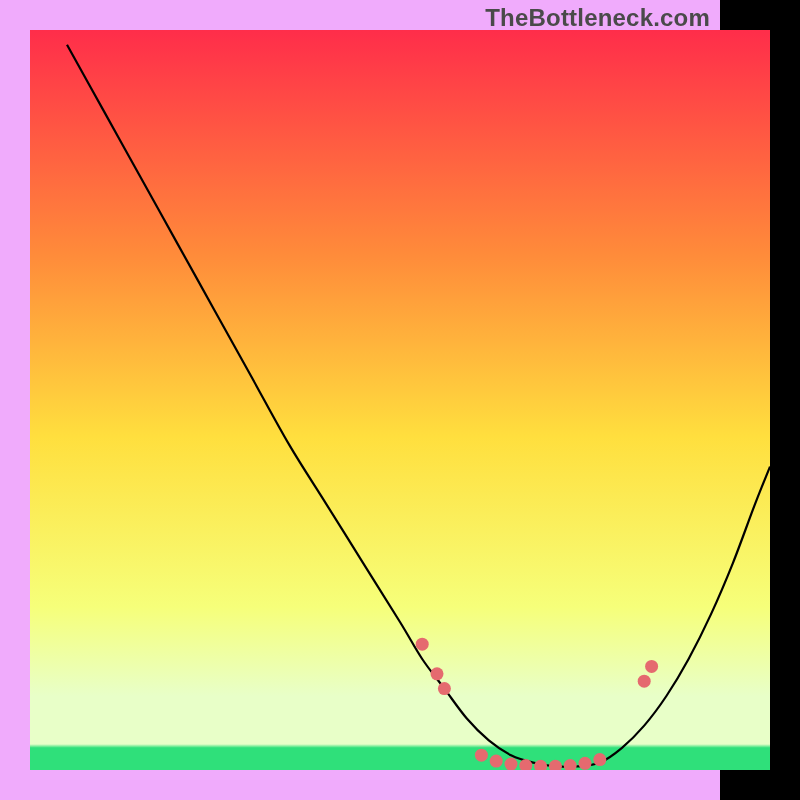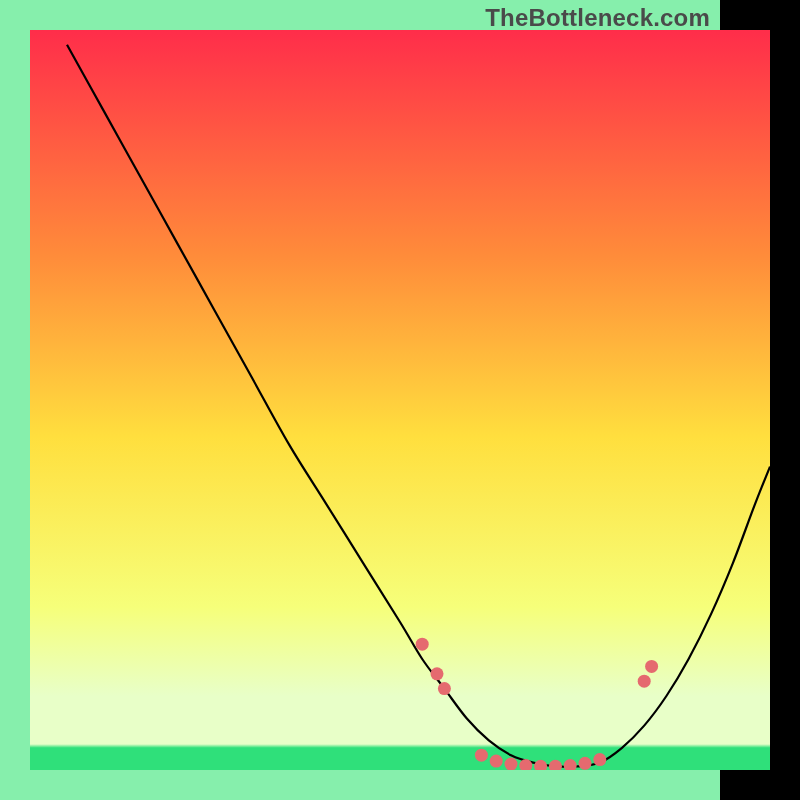--- a/index.html
+++ b/index.html
@@ -10,21 +10,21 @@
     background: #000;
     overflow: hidden;
     font-family: Arial, Helvetica, sans-serif;
   }
   .frame {
     position: absolute;
     top: 0;
     left: 0;
     width: 720px;
     height: 800px;
-    background: #86efac;
+    background: #f0abfc;
   }
   .watermark {
     position: absolute;
     top: 4px;
     right: 10px;
     color: #4a4a4a;
     font-size: 24px;
     font-weight: 600;
     letter-spacing: 0.2px;
     z-index: 20;

